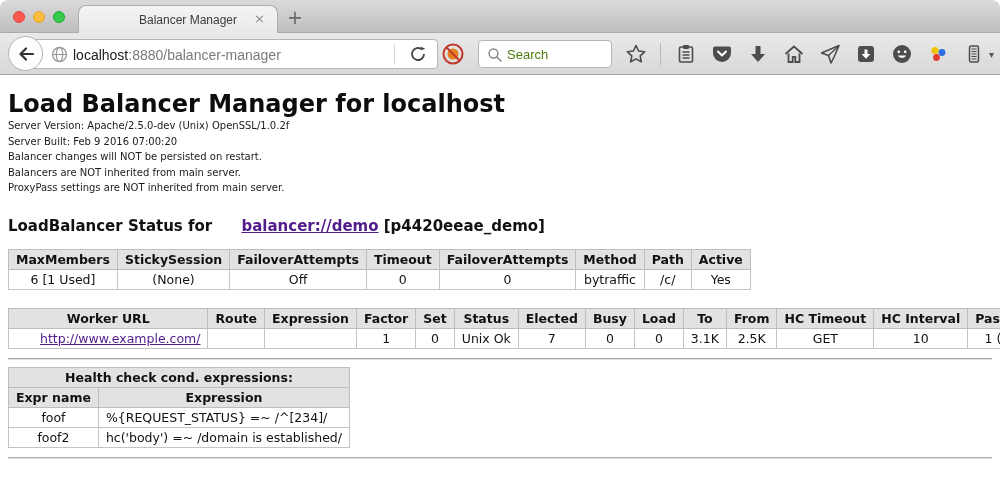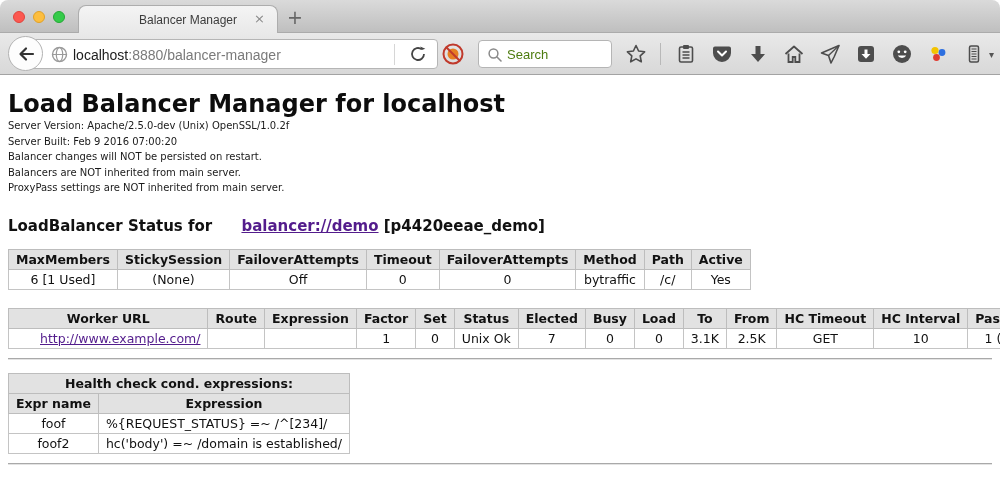--- a/index.html
+++ b/index.html
@@ -54,21 +54,21 @@
 
   table.t { border-collapse:collapse; border:1px solid #7d7d7d; font-size:12.5px; }
   table.t th { background:#e2e2e2; font-weight:bold; border:1px solid #bdbdbd; padding:2px 7px; text-align:center; white-space:nowrap; }
   table.t td { border:1px solid #c4c4c4; padding:2px 7px; text-align:center; white-space:nowrap; }
   .balancer-table { margin-top:14px; }
   .worker-table { margin-top:18px; }
   .worker-table td.link-cell { text-align:left; }
   .health-table { margin-top:6px; }
   .health-table td.expr { text-align:left; }
   hr.rule { border:0; height:2px; background:#a9a9a9; border-bottom:1px solid #e3e3e3; margin-top:9px; }
-  .health-table { margin-top:13px; }
+  .health-table { margin-top:7px; }
 </style>
 </head>
 <body>
 
 <div class="window">
 
   <div class="tabbar">
     <div class="traffic">
       <span class="tl red"></span>
       <span class="tl yellow"></span>

